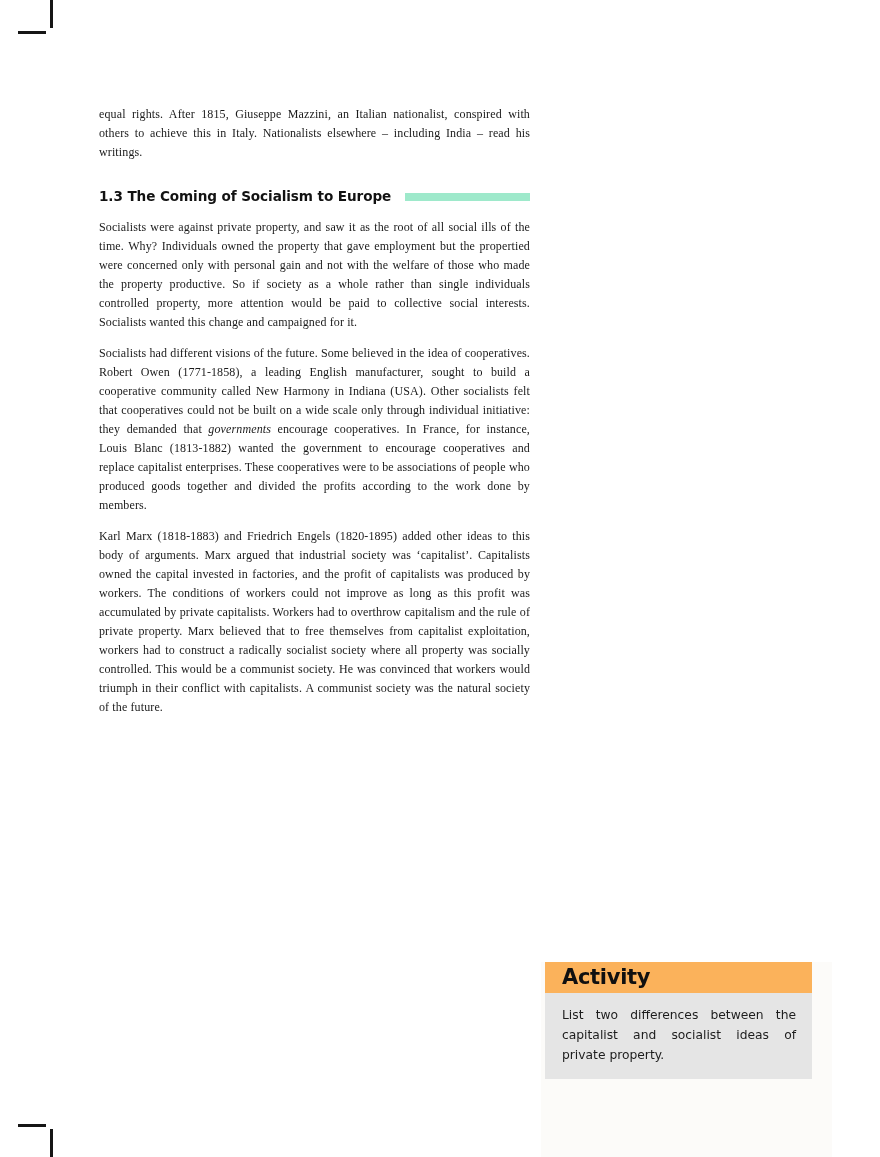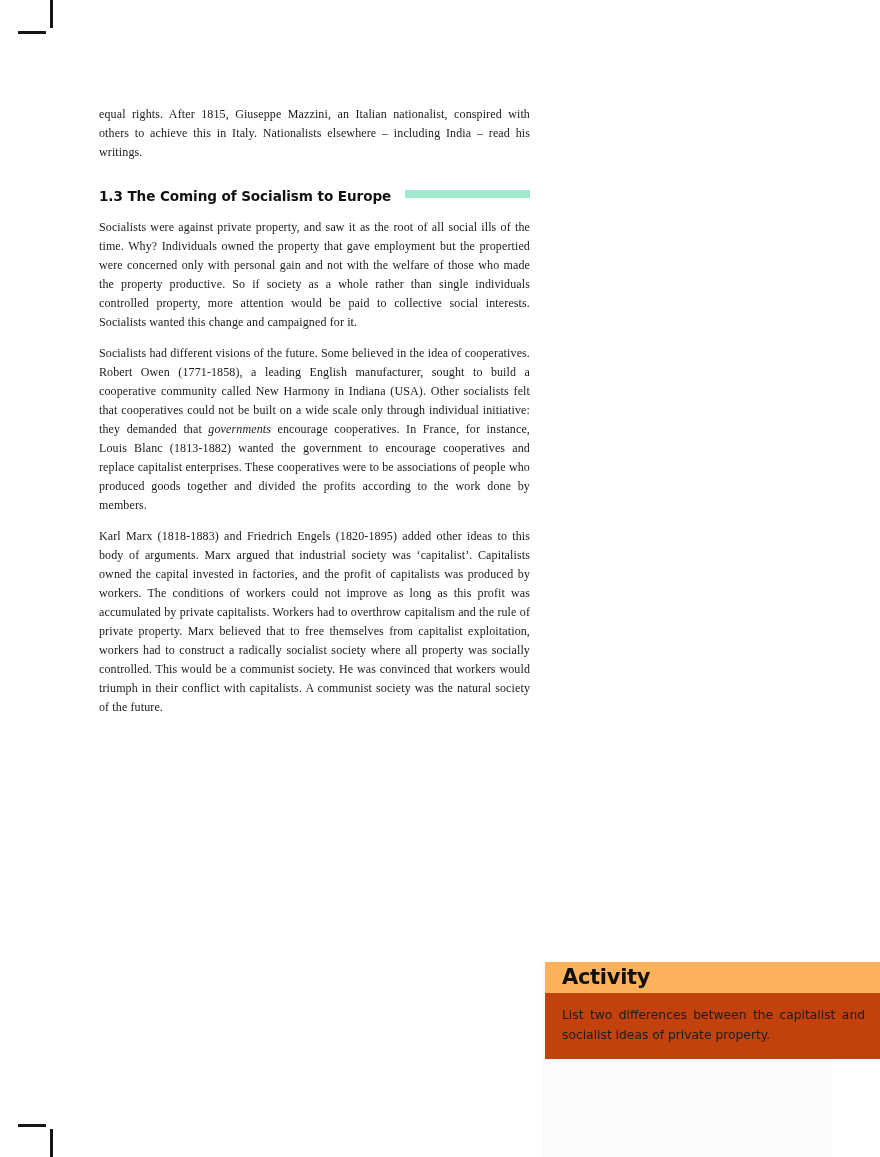--- a/index.html
+++ b/index.html
@@ -54,21 +54,21 @@
     text-align: justify;
     margin: 0 0 12px 0;
     letter-spacing: 0.01em;
     -webkit-font-smoothing: antialiased;
   }
   .para em { }
 
   
   .section-head {
     display: flex;
-    align-items: flex-start;
+    align-items: center;
     margin: 26px 0 14px 0;
   }
   .section-head .head-text {
     font-family: "DejaVu Sans", sans-serif;
     font-size: 13.6px;
     font-weight: 700;
     color: #121212;
     white-space: nowrap;
     letter-spacing: -0.1px;
   }
@@ -78,40 +78,40 @@
     background: #9ee9cb;
     margin-left: 14px;
     margin-top: 2px;
   }
 
   
   .activity-box {
     position: absolute;
     left: 545px;
     top: 962px;
-    width: 336px;
+    width: 267px;
   }
   .activity-header {
     background: #fbb25b;
     height: 31px;
     display: flex;
     align-items: center;
     padding-left: 17px;
     box-sizing: border-box;
   }
   .activity-title {
     font-family: "DejaVu Sans", sans-serif;
     font-size: 21px;
     font-weight: 700;
     color: #101010;
     letter-spacing: -0.3px;
     line-height: 1;
   }
   .activity-body {
-    background: #c2410c;
+    background: #e5e5e5;
     padding: 12px 16px 14px 17px;
     box-sizing: border-box;
   }
   .activity-text {
     font-family: "DejaVu Sans", sans-serif;
     font-size: 12.3px;
     line-height: 20px;
     color: #1d1d1d;
     text-align: justify;
     margin: 0;

